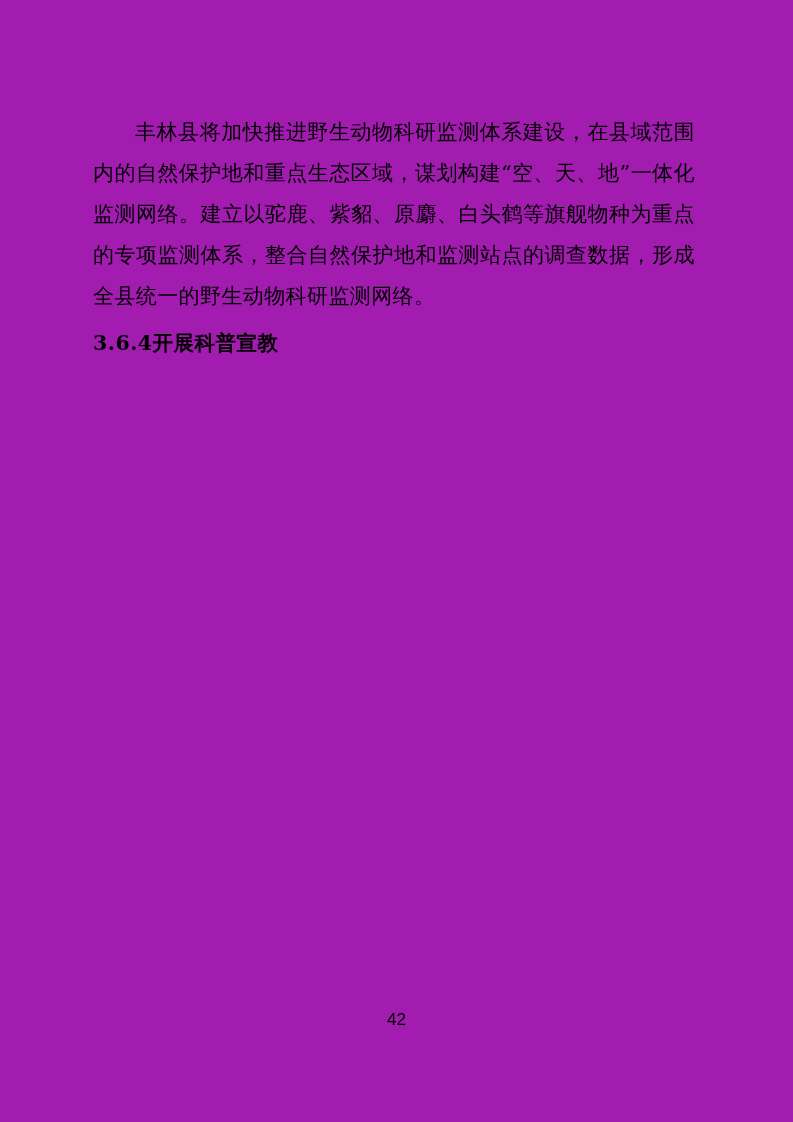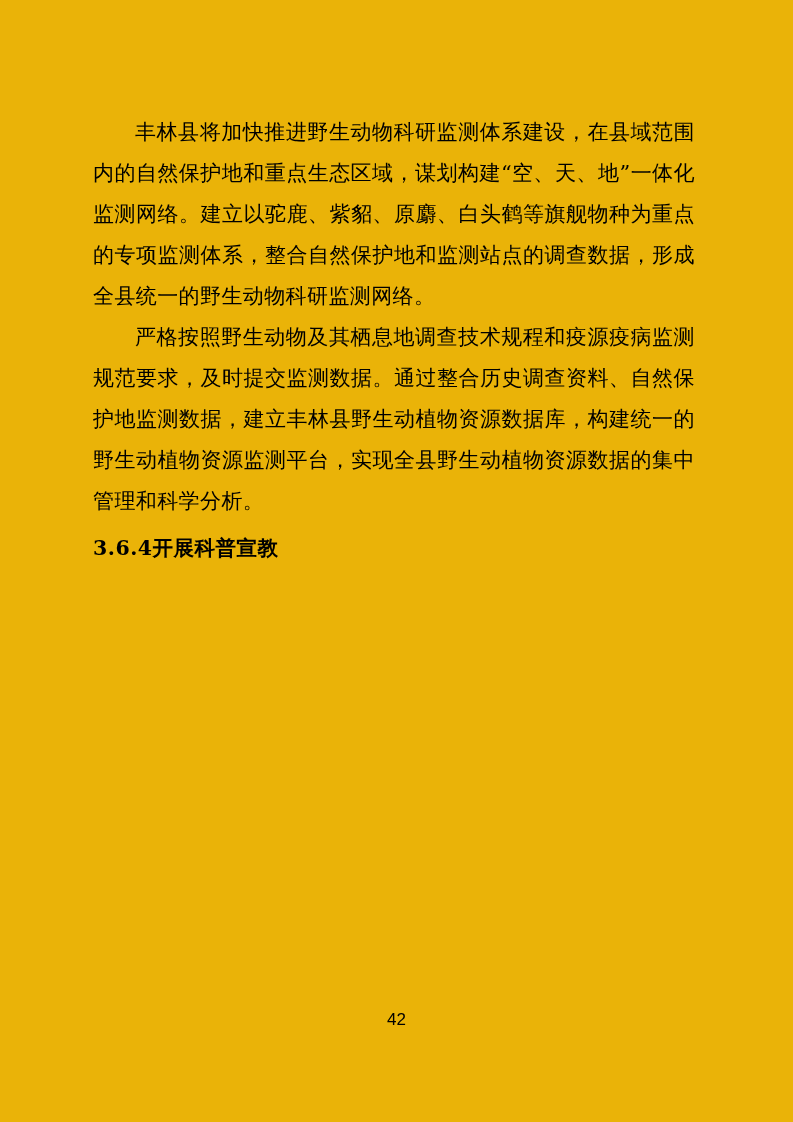--- a/index.html
+++ b/index.html
@@ -6,21 +6,21 @@
     margin: 0;
     padding: 0;
     background: #c8c8c8;
   }
   body {
     font-family: "DejaVu Serif", serif;
   }
   .page {
     width: 793px;
     height: 1122px;
-    background: #eab308;
+    background: #a21caf;
     position: relative;
     margin: 0 auto;
     box-sizing: border-box;
     overflow: hidden;
   }
   .content {
     position: absolute;
     left: 93px;
     top: 112px;
     width: 602px;
@@ -63,21 +63,20 @@
   }
 </style>
 </head>
 <body>
 
 <div class="page">
   <div class="content">
 
     <p class="para">丰林县将加快推进野生动物科研监测体系建设，在县域范围内的自然保护地和重点生态区域，谋划构建“空、天、地”一体化监测网络。建立以驼鹿、紫貂、原麝、白头鹤等旗舰物种为重点的专项监测体系，整合自然保护地和监测站点的调查数据，形成全县统一的野生动物科研监测网络。</p>
 
-    <p class="para">严格按照野生动物及其栖息地调查技术规程和疫源疫病监测规范要求，及时提交监测数据。通过整合历史调查资料、自然保护地监测数据，建立丰林县野生动植物资源数据库，构建统一的野生动植物资源监测平台，实现全县野生动植物资源数据的集中管理和科学分析。</p>
 
     <h3 class="heading">
       <span class="num">3.6.4</span><span class="htext">开展科普宣教</span>
     </h3>
 
 
 
 
   </div>
 

